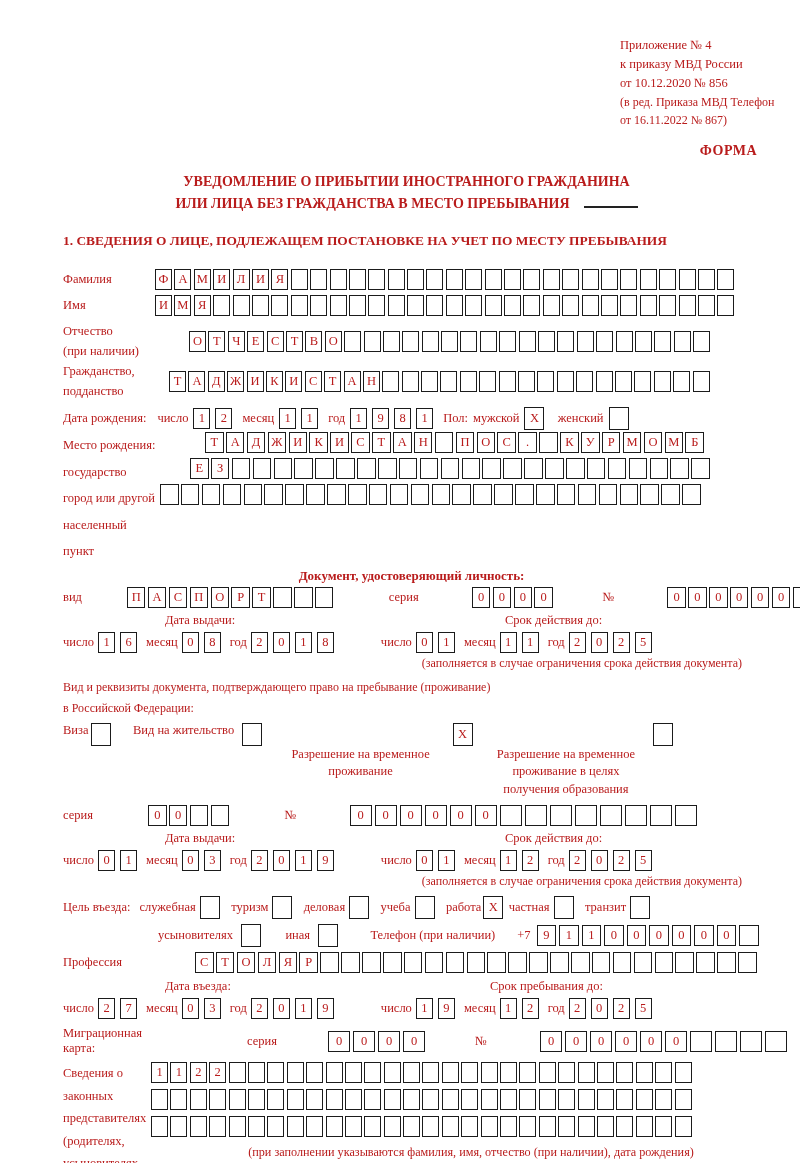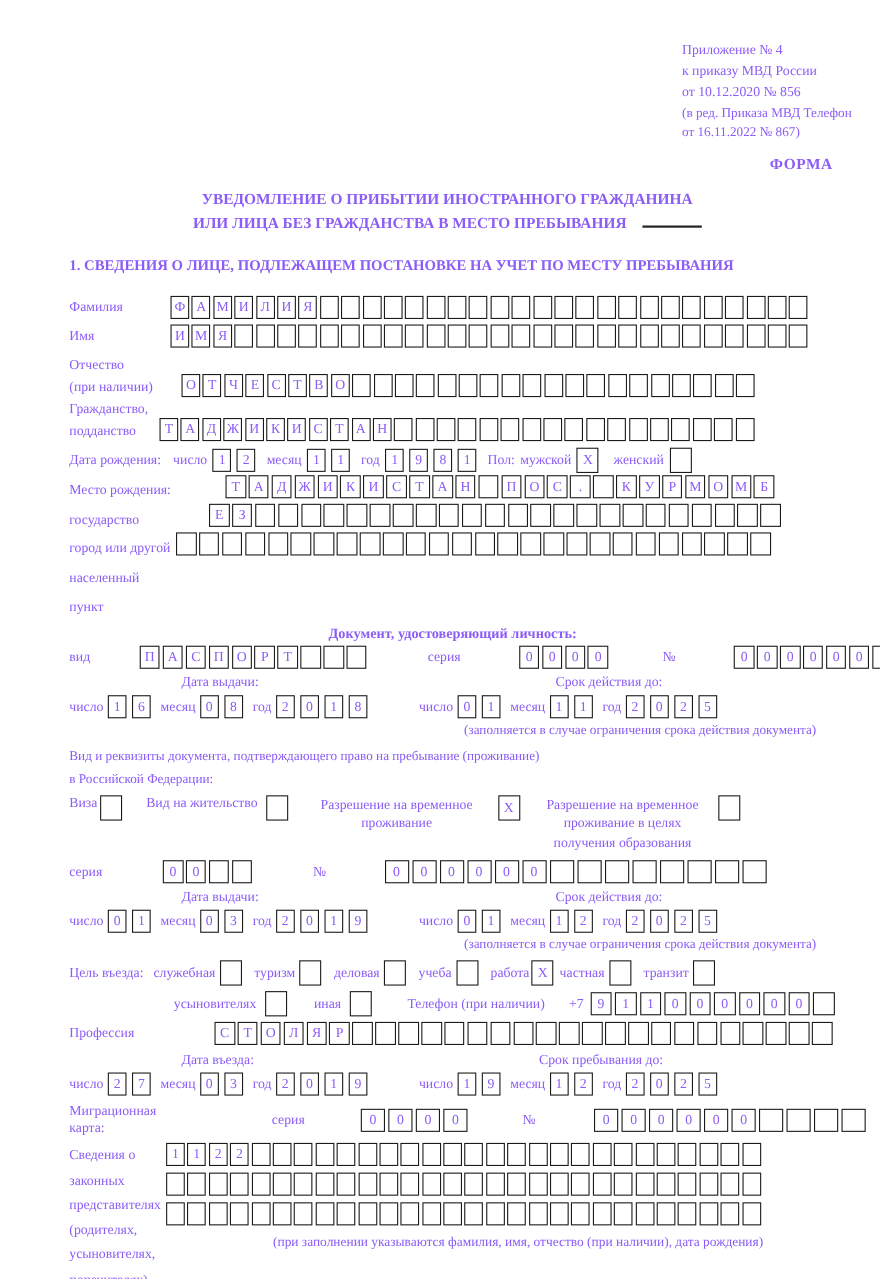--- a/index.html
+++ b/index.html
@@ -1,31 +1,31 @@
 <!DOCTYPE html>
 <html><head>
 <meta charset="utf-8">
 <style>
   * { box-sizing: border-box; margin: 0; padding: 0; }
   html, body { background: #fff; }
   .page {
-    width: 800px; height: 1163px; background: #ffffff; color: #8b5cf6;
+    width: 800px; height: 1163px; background: #ffffff; color: #b91c1c;
     font-family: "Liberation Serif", "DejaVu Serif", serif;
     font-size: 12.5px; padding: 36px 10px 0 63px; position: relative; overflow: hidden;
   }
   
   .hdr { margin-left: 557px; line-height: 19px; }
   .hdr .sub { font-size: 12px; line-height: 18px; }
   .forma { text-align: right; padding-right: 33px; font-weight: bold; font-size: 14px; margin-top: 14px; letter-spacing: .5px; }
   .title { text-align: center; font-weight: bold; font-size: 14px; line-height: 22px; margin-top: 12px; margin-left: -40px; }
   .uline { display: inline-block; width: 54px; border-bottom: 2px solid #222; margin-left: 14px; }
   .sec { font-weight: bold; font-size: 13.4px; margin-top: 18px; }
 
   .row { display: flex; align-items: center; margin-top: 5px; gap: 45px; }
-  .rowtop { display: flex; align-items: flex-end; }
+  .rowtop { display: flex; align-items: center; gap: 24px; }
   .lab { flex: 0 0 auto; }
   .lw1 { width: 47px; }
   .lab2 { width: 102px; line-height: 20px; flex: 0 0 auto; }
   .labcit { width: 82px; line-height: 20px; flex: 0 0 auto; }
 
   .strip { display: inline-flex; flex-wrap: nowrap; }
   .box {
     display: inline-block; width: 17px; height: 21px; border: 1.6px solid #1b1b1b;
     margin-right: 2.4px; text-align: center; font-size: 12.5px; line-height: 19px;
     background: #fff; flex: 0 0 auto;
@@ -50,21 +50,21 @@
   .dh2 { position: absolute; left: 442px; }
   .dh2b { left: 427px; }
   .drow { display: flex; align-items: center; gap: 4px; margin-top: 2px; }
   .rgap { margin-left: 38px; }
   .note { text-align: right; padding-right: 48px; font-size: 12px; margin-top: 3px; }
 
   .intro { font-size: 12px; margin-top: 6px; line-height: 21px; }
   .optrow { display: flex; align-items: flex-start; margin-top: 4px; }
   .opt3 { width: 168px; text-align: center; line-height: 17.5px; }
   .opt4 { width: 158px; text-align: center; line-height: 17.5px; }
-  .g2 { margin-left: 2px; } .g8 { margin-left: 8px; } .g12 { margin-left: 12px; } .g20 { margin-left: 20px; }
+  .g2 { margin-left: 2px; } .g8 { margin-left: 8px; } .g12 { margin-left: 12px; margin-top: 23px; } .g20 { margin-left: 20px; }
 
   .purps { display: flex; align-items: center; margin-top: 7px; }
   .purps .pl { margin-left: 9px; } .purps .pb { margin-left: 4px; }
   .phrow { display: flex; align-items: center; margin-top: 5px; }
 
   .replab { width: 88px; line-height: 22.5px; flex: 0 0 auto; }
   .reprows .row:first-child { margin-top: 0; }
   .reprows .row { margin-top: 6px; }
   .repnote { font-size: 12.2px; margin-top: 8px; text-align: center; width: 640px; }
 </style>

